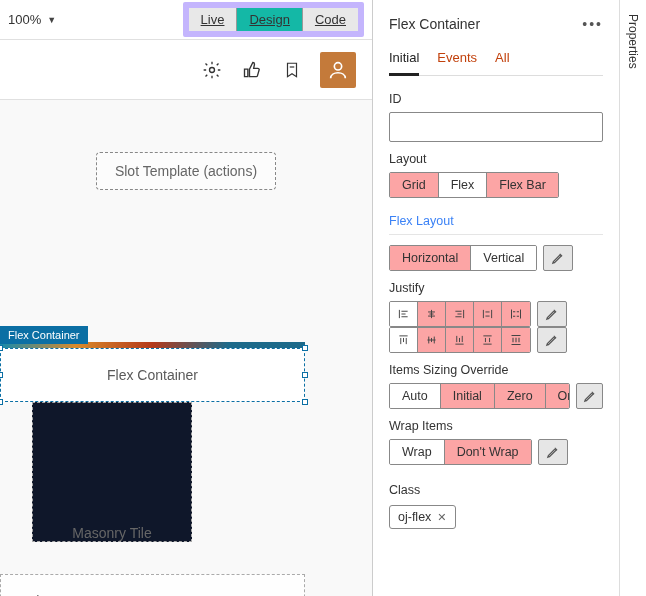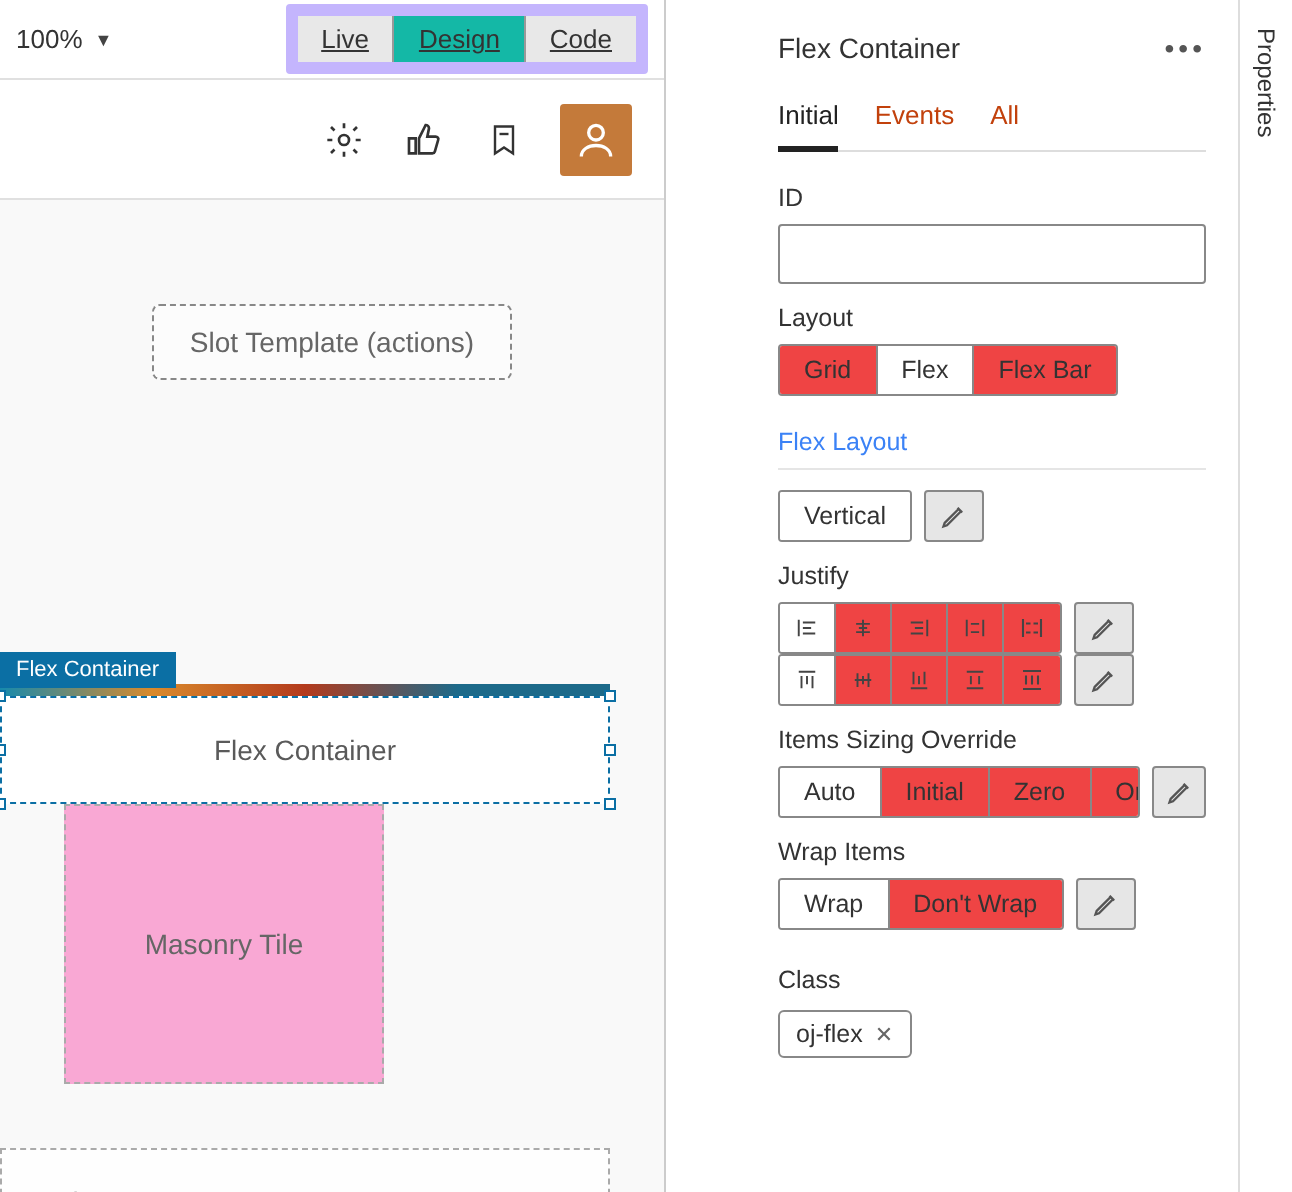--- a/index.html
+++ b/index.html
@@ -10,21 +10,21 @@
     color: #333;
     width: 646px;
     height: 596px;
     overflow: hidden;
     background: #fff;
     position: relative;
   }
   .main-area {
     position: absolute;
     left: 0; top: 0;
-    width: 333px; height: 596px;
+    width: 373px; height: 596px;
     border-right: 1px solid #ccc;
     background: #f9f9f9;
   }
   .top-toolbar {
     height: 40px;
     background: #fff;
     display: flex;
     align-items: center;
     padding: 0 8px;
     border-bottom: 1px solid #e0e0e0;
@@ -122,24 +122,24 @@
     position: absolute;
     width: 6px; height: 6px;
     background: #fff;
     border: 1px solid #0b6fa4;
   }
   .masonry-tile {
     position: absolute;
     left: 32px; top: 302px;
     width: 160px; height: 140px;
     border: 1px dashed #aaa;
-    display: flex; align-items: center; justify-content: center;
+    display: flex; align-items: flex-end; justify-content: center;
     color: #666;
     font-size: 14px;
-    background: #f9a8d4;
+    background: #0f172a;
   }
   .lower-container {
     position: absolute;
     left: 0; top: 474px;
     width: 305px;
     height: 54px;
     border: 1px dashed #aaa;
     display: flex; align-items: center;
     padding-left: 8px;
     color: #666;
@@ -208,21 +208,21 @@
   }
   .btn-group {
     display: inline-flex;
     border: 1px solid #888;
     border-radius: 2px;
     overflow: hidden;
   }
   .btn-group .btn {
     padding: 5px 12px;
     font-size: 12.5px;
-    background: #ef4444;
+    background: #fca5a5;
     border-right: 1px solid #888;
     cursor: pointer;
     color: #333;
     display: flex;
     align-items: center;
     justify-content: center;
     min-height: 24px;
   }
   .btn-group .btn:last-child { border-right: none; }
   .btn-group .btn.sel { background: #fff; }
@@ -363,20 +363,21 @@
   <div class="btn-group">
     <div class="btn">Grid</div>
     <div class="btn sel">Flex</div>
     <div class="btn">Flex Bar</div>
   </div>
 
   <div class="section-heading">Flex Layout</div>
 
   <div class="row">
     <div class="btn-group">
+      <div class="btn">Horizontal</div>
       <div class="btn sel">Vertical</div>
     </div>
     <div class="pencil-btn">
       <svg width="14" height="14" viewBox="0 0 24 24" fill="none" stroke="#555" stroke-width="2">
           <path d="M3 21l3-1 12-12-2-2L4 18l-1 3zM15 5l4 4"></path>
         </svg>
     </div>
   </div>
 
   <div class="field-label">Justify</div>

